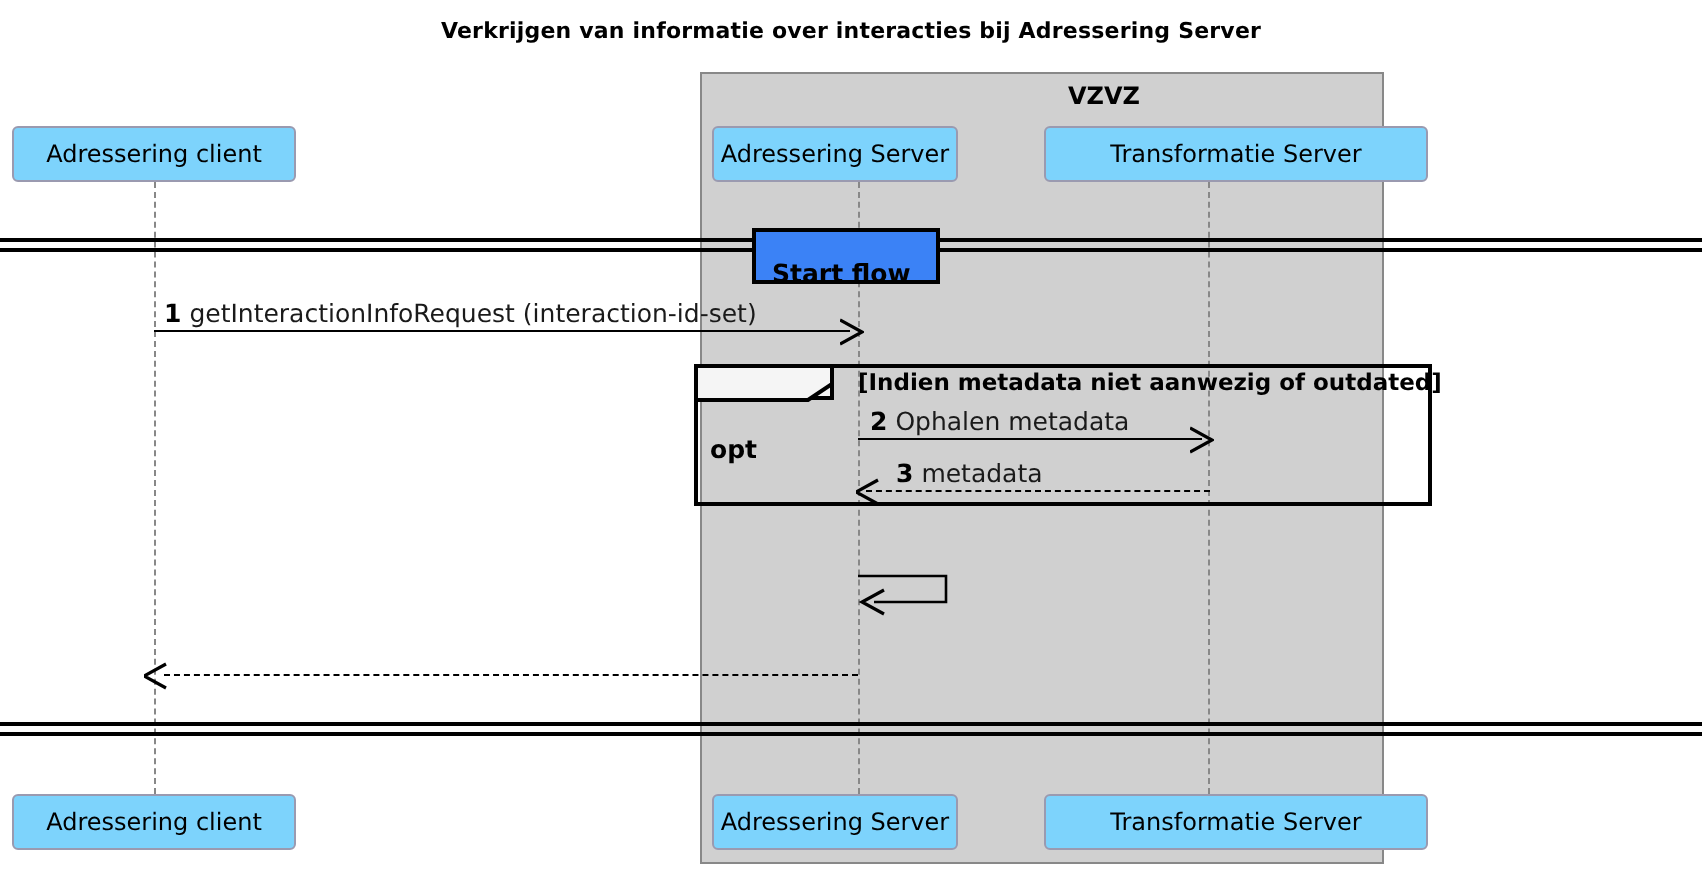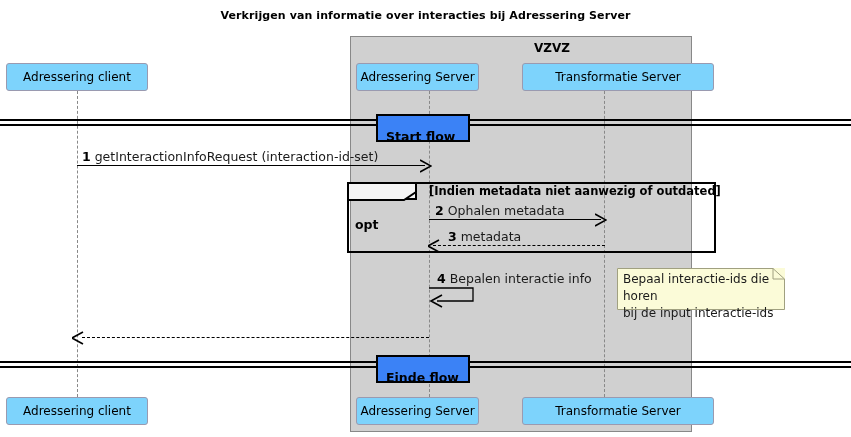--- a/index.html
+++ b/index.html
@@ -244,46 +244,33 @@
     <span class="msg-num">3</span>
     <span>metadata</span>
   </div>
   <div class="abs msg-line dashed" style="left:433px; top:245px; width:172px;"></div>
   <div class="abs" style="left:428px; top:238px;">
     <svg width="12" height="14" viewBox="0 0 12 14">
         <path d="M11 1 L0 7 L11 13" fill="none" stroke="#000" stroke-width="1.6"></path>
       </svg>
   </div>
 
-  <div class="abs msg-label" style="left:437px; top:271px;">
-    <span class="msg-num">4</span>
-    <span>Bepalen interactie info</span>
-  </div>
   <div class="abs" style="left:428px; top:286px;">
     <svg width="56" height="24" viewBox="0 0 56 24">
       <path d="M1 2 L45 2 L45 15 L9 15" fill="none" stroke="#000" stroke-width="1.3"></path>
       <path d="M14 9 L3 15 L14 21" fill="none" stroke="#000" stroke-width="1.6"></path>
     </svg>
   </div>
 
-  <div class="abs note">
-    <svg class="note-shape" width="168" height="42" viewBox="0 0 168 42" preserveAspectRatio="none">
-      <path d="M0.5 0.5 L156 0.5 L167.5 11 L167.5 41.5 L0.5 41.5 Z" fill="#fbfbd8" stroke="#a0a080" stroke-width="1"></path>
-      <path d="M156 0.5 L156 11 L167.5 11" fill="none" stroke="#a0a080" stroke-width="1"></path>
-    </svg>
-    <div class="note-text">Bepaal interactie-ids die horen
-bij de input interactie-ids</div>
-  </div>
 
   <div class="abs msg-line dashed" style="left:82px; top:337px; width:347px;"></div>
   <div class="abs" style="left:72px; top:330px;">
     <svg width="12" height="14" viewBox="0 0 12 14">
         <path d="M11 1 L0 7 L11 13" fill="none" stroke="#000" stroke-width="1.6"></path>
       </svg>
   </div>
 
   <div class="abs divider-lines" style="top:361px;">
     <div class="ln a"></div>
     <div class="ln b"></div>
   </div>
-  <div class="abs divider-box" style="left:376px; top:355px; width:94px;">Einde flow</div>
 
 </div>
 
 </body></html>

